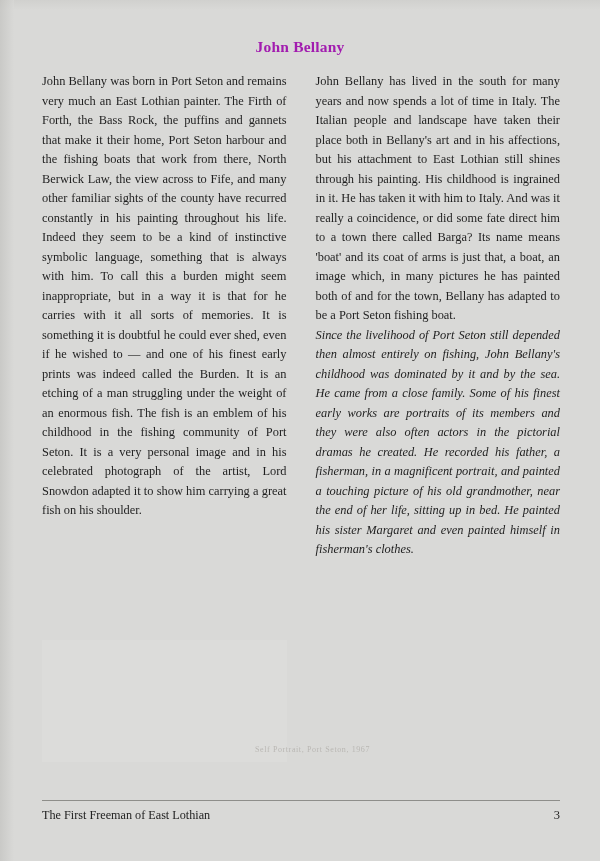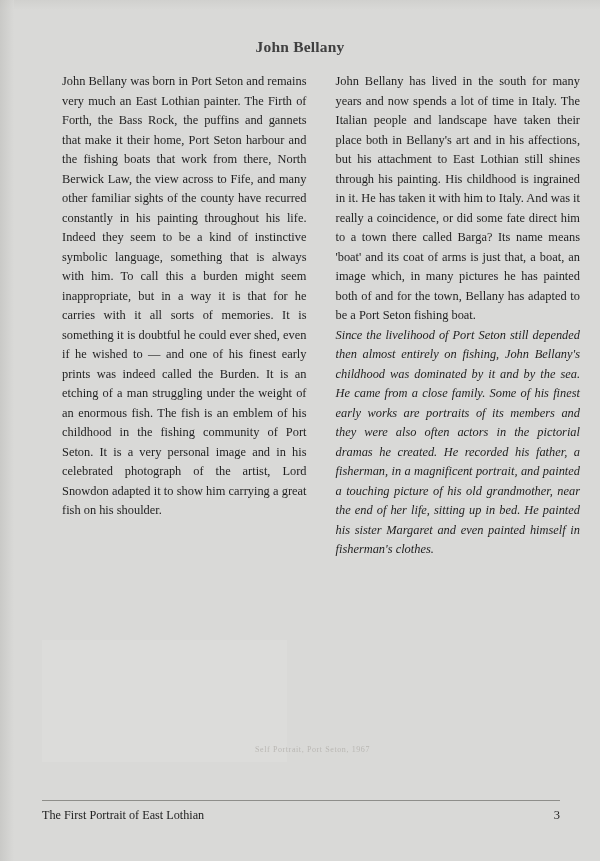--- a/index.html
+++ b/index.html
@@ -24,30 +24,29 @@
   .title {
     position: absolute;
     top: 38px;
     left: 0;
     width: 600px;
     text-align: center;
     font-family: "Liberation Serif", serif;
     font-weight: bold;
     font-size: 15.5px;
     letter-spacing: 0.2px;
-    color: #404040;
+    color: #a21caf;
   }
   .columns {
     position: absolute;
     top: 72px;
     left: 42px;
     width: 518px;
     display: flex;
     gap: 29px;
-    margin-left: 20px;
   }
   .col {
     width: 245px;
   }
   .col p {
     margin: 0 0 0 0;
     font-size: 12.4px;
     line-height: 19.5px;
     text-align: justify;
     text-justify: inter-word;
@@ -141,17 +140,17 @@
       <p>John Bellany has lived in the south for many years and now spends a lot of time in Italy. The Italian people and landscape have taken their place both in Bellany's art and in his affections, but his attachment to East Lothian still shines through his painting. His childhood is ingrained in it. He has taken it with him to Italy. And was it really a coincidence, or did some fate direct him to a town there called Barga? Its name means 'boat' and its coat of arms is just that, a boat, an image which, in many pictures he has painted both of and for the town, Bellany has adapted to be a Port Seton fishing boat.</p>
       <p class="indented">Since the livelihood of Port Seton still depended then almost entirely on fishing, John Bellany's childhood was dominated by it and by the sea. He came from a close family. Some of his finest early works are portraits of its members and they were also often actors in the pictorial dramas he created. He recorded his father, a fisherman, in a magnificent portrait, and painted a touching picture of his old grandmother, near the end of her life, sitting up in bed. He painted his sister Margaret and even painted himself in fisherman's clothes.</p>
     </div>
   </div>
 
   <div class="photo-zone"></div>
   <div class="photo-caption">Self Portrait, Port Seton, 1967</div>
 
   <div class="footer-rule"></div>
   <div class="footer">
-    <span>The First Portrait of East Lothian</span>
+    <span>The First Freeman of East Lothian</span>
     <span class="page-num">3</span>
   </div>
 
 </div>
 
 </body></html>

